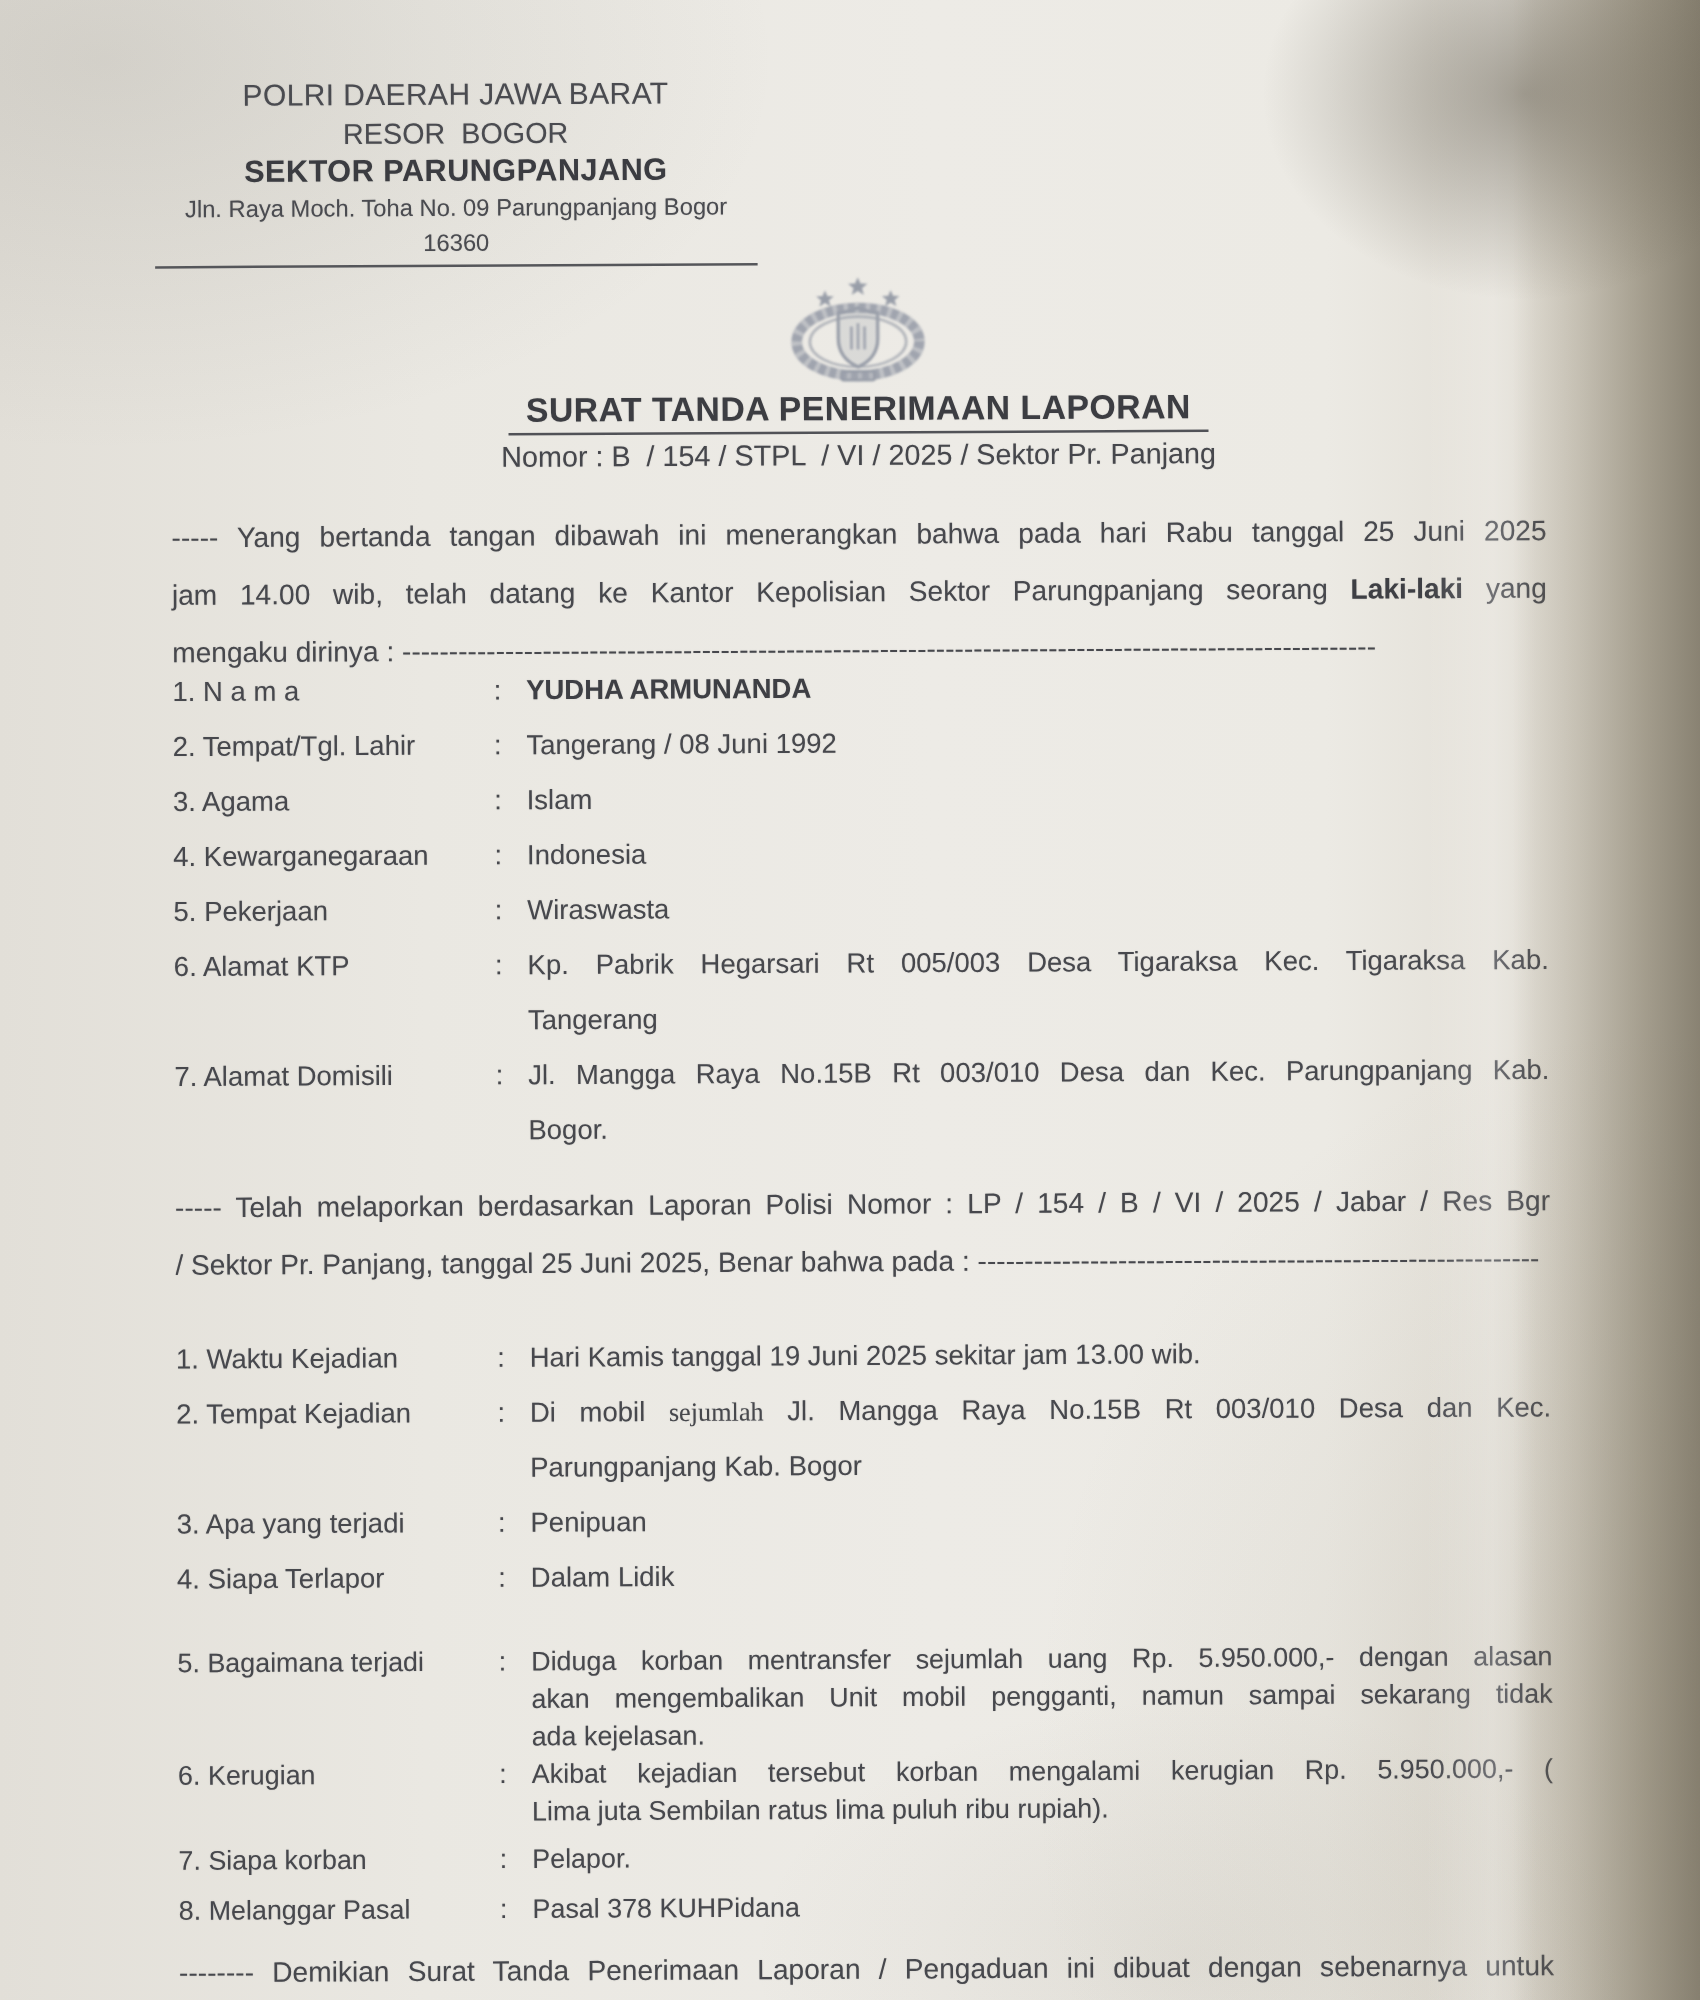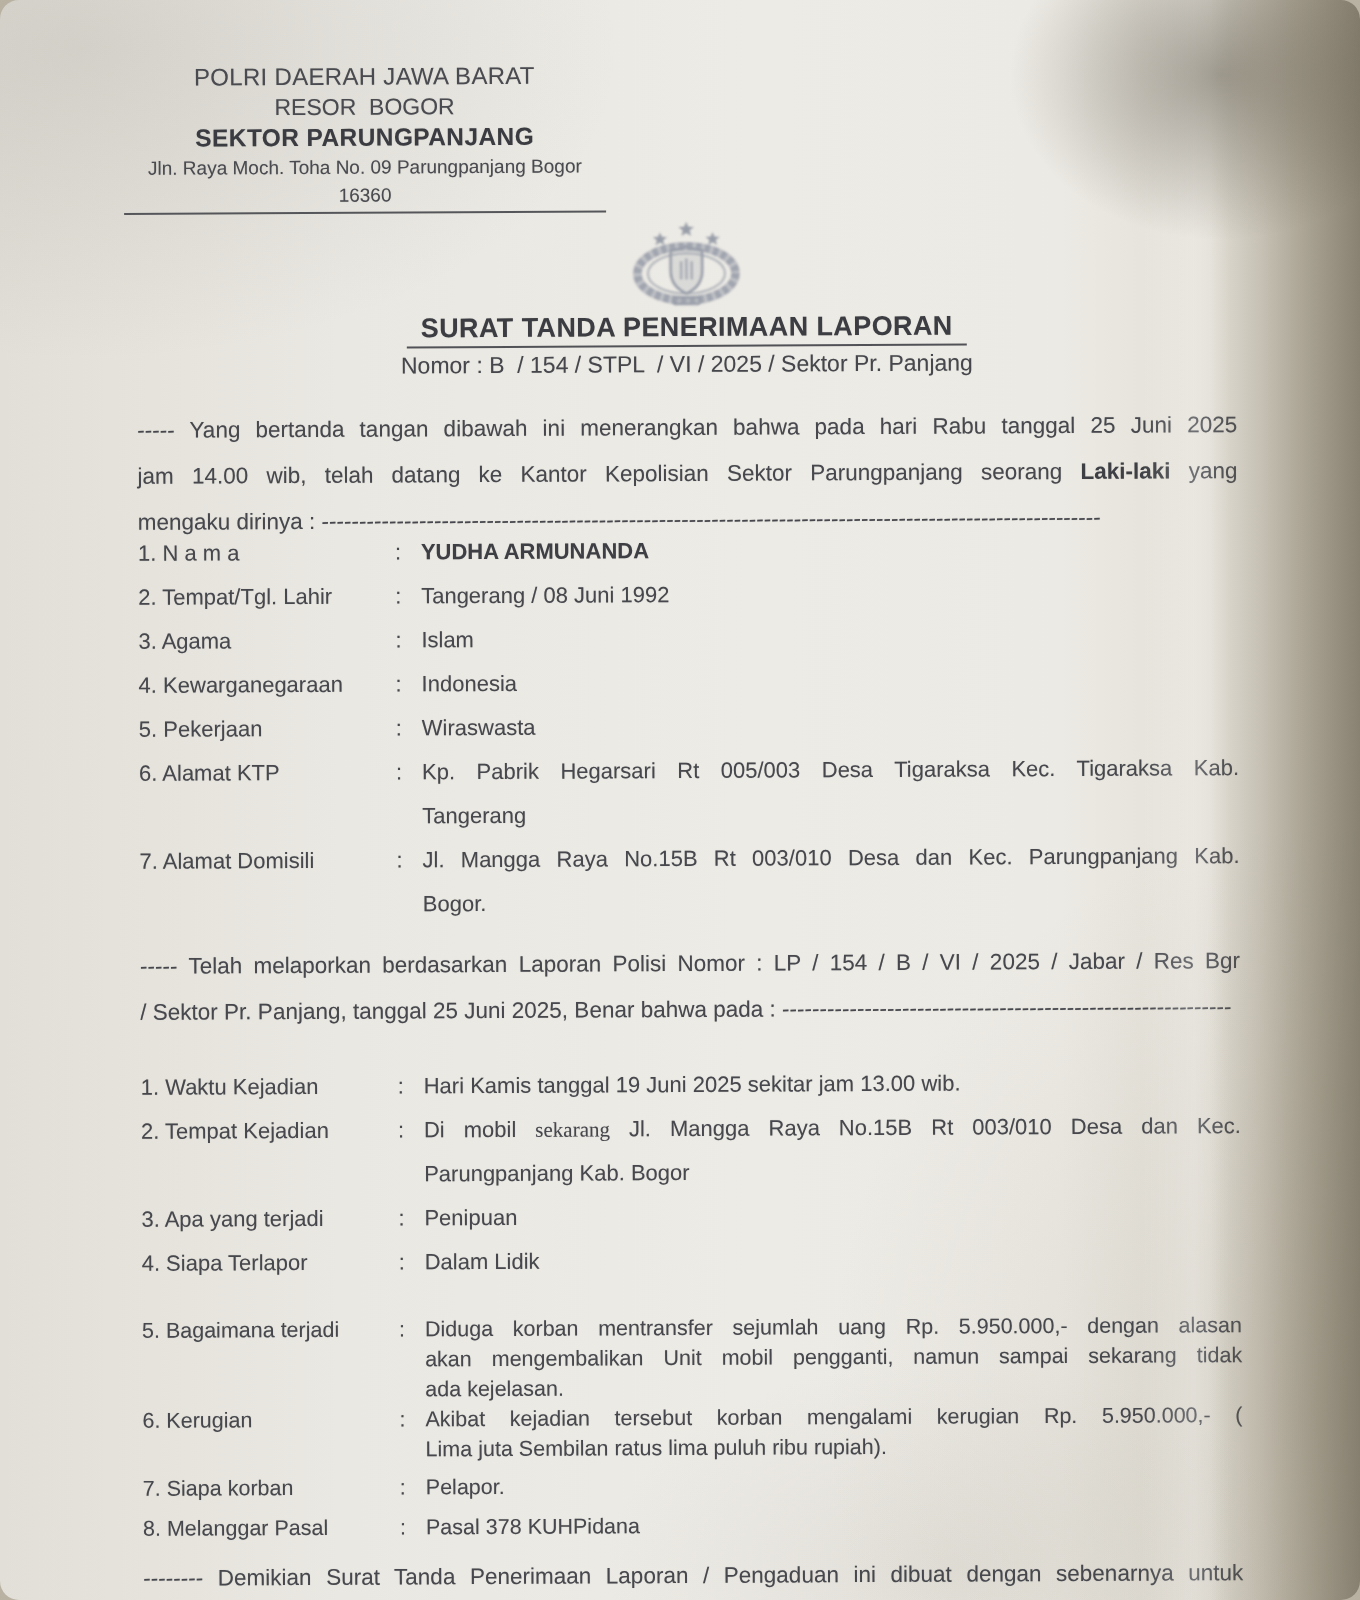--- a/index.html
+++ b/index.html
@@ -5,21 +5,20 @@
   html,body { margin:0; padding:0; background:#b9b2a2; }
   .page {
     position:relative; width:1360px; height:1600px; overflow:hidden;
     font-family:"Liberation Sans", sans-serif; color:#47484d;
     text-shadow:0 0 1px rgba(73,74,80,0.28);
     background:
       radial-gradient(900px 520px at 6% 3%, rgba(122,119,110,0.16), transparent 60%),
       radial-gradient(760px 900px at 97% 88%, rgba(150,142,122,0.18), transparent 65%),
       radial-gradient(500px 300px at 70% 98%, rgba(140,132,114,0.12), transparent 70%),
       linear-gradient(to right, #e2dfd8 0%, #eae8e2 25%, #edebe6 55%, #eceae4 78%, #e0dcd3 92%, #d6d2c8 100%);
-    border-radius: 19px;
   }
   .content { position:absolute; left:0; top:0; width:100%; transform:rotate(-0.3deg); transform-origin:50% 0; }
 
   
   .letterhead { margin:60px 0 0 123px; width:482px; text-align:center; color:#4a4b50; }
   .lh1 { font-size:24px; line-height:30px; letter-spacing:0.3px; }
   .lh2 { font-size:23px; line-height:30px; white-space:pre; }
   .lh3 { font-size:24.5px; line-height:32px; font-weight:bold; letter-spacing:0.4px; color:#3b3c41; }
   .lhaddr { font-size:19px; line-height:28px; }
   .lhaddr span { display:inline-block; border-bottom:2px solid #55565a; padding:0 3px 2px; }
@@ -162,21 +161,21 @@
       <div class="list incident">
         <div class="row">
           <div class="lbl">1. Waktu Kejadian</div>
             <div class="col">:</div>
           <div class="val">Hari Kamis tanggal 19 Juni 2025 sekitar jam 13.00 wib.</div>
         </div>
         <div class="row">
           <div class="lbl">2. Tempat Kejadian</div>
             <div class="col">:</div>
           <div class="val">
-            <div class="jline"><span>Di mobil </span><span class="serif">sekarang</span><span> Jl. Mangga Raya No.15B Rt 003/010 Desa dan Kec.</span></div>
+            <div class="jline"><span>Di mobil </span><span class="serif">sejumlah</span><span> Jl. Mangga Raya No.15B Rt 003/010 Desa dan Kec.</span></div>
             <div>Parungpanjang Kab. Bogor</div>
           </div>
         </div>
         <div class="row">
           <div class="lbl">3. Apa yang terjadi</div>
             <div class="col">:</div>
           <div class="val">Penipuan</div>
         </div>
         <div class="row">
           <div class="lbl">4. Siapa Terlapor</div>

